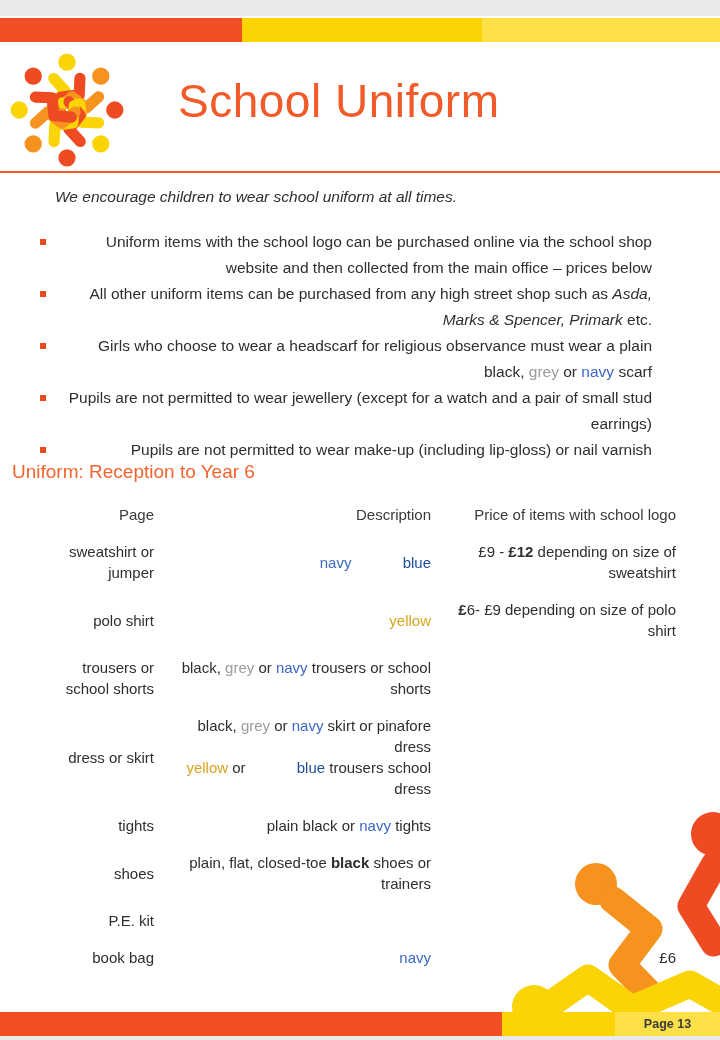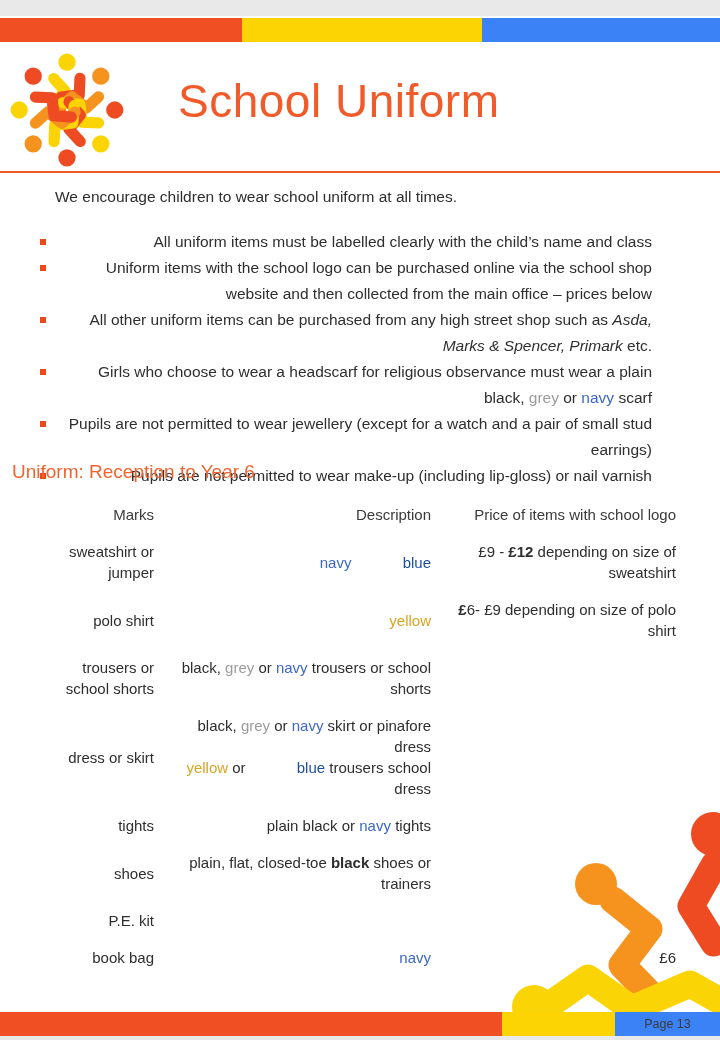--- a/index.html
+++ b/index.html
@@ -4,34 +4,34 @@
 <style>
   html,body{margin:0;padding:0;background:#e9e9e9;}
   .page{position:relative;width:720px;height:1020px;margin:16px auto;background:#ffffff;
         font-family:"Liberation Sans",sans-serif;color:#2e2e2e;overflow:hidden;text-align:right;}
 
   
   .top-bar{position:absolute;top:2px;left:0;width:720px;height:24px;display:flex;}
   .bottom-bar{position:absolute;bottom:0;left:0;width:720px;height:24px;display:flex;z-index:2;}
   .seg-red{background:#F04E23;}
   .seg-yellow{background:#FCD404;}
-  .seg-orange{background:#3b82f6;}
+  .seg-orange{background:#fde047;font-weight:bold;}
   .tb-red{width:242px;} .tb-yellow{width:240px;} .tb-orange{width:238px;}
   .bb-red{width:502px;} .bb-yellow{width:113px;}
   .page-box{width:105px;display:flex;align-items:center;justify-content:center;
             font-size:12.5px;color:#3a3a3a;}
 
   
   .logo{position:absolute;left:6px;top:33px;width:122px;height:122px;}
   .title{position:absolute;left:178px;top:58px;font-size:46px;font-weight:400;
          color:#F15A29;letter-spacing:0.5px;}
   .divider{position:absolute;top:155px;left:0;width:720px;border-top:2px solid #F15A29;}
 
   
-  .intro{position:absolute;left:55px;top:168px;font-size:15.5px;line-height:26px;}
+  .intro{position:absolute;left:55px;top:168px;font-size:15.5px;line-height:26px;font-style:italic;}
   .bullets{position:absolute;left:38px;top:213px;width:614px;list-style:none;
            margin:0;padding:0;font-size:15.5px;line-height:26px;}
   .bullets li{position:relative;padding-left:27px;}
   .bullets li::before{content:"";position:absolute;left:2px;top:10px;width:6px;height:6px;
                       background:#E8491F;}
   .bullets li > div{display:inline;}
 
   
   .section-heading{position:absolute;left:12px;top:445px;font-size:19px;color:#F2642F;}
 
@@ -101,33 +101,32 @@
         </g>
     </g>
   </svg>
 
   <div class="title">School Uniform</div>
   <div class="divider"></div>
 
   <div class="intro">We encourage children to wear school uniform at all times.</div>
 
   <ul class="bullets">
-    <li><div><span>All uniform items must be labelled clearly with the child’s name and class</span></div></li>
     <li><div><span>Uniform items with the school logo can be purchased online via the school shop website and then collected from the main office – prices below</span></div></li>
     <li><div><span>All other uniform items can be purchased from any high street shop such as </span><span class="seg-i">Asda, Marks &amp; Spencer, Primark</span><span> etc.</span></div></li>
     <li><div><span>Girls who choose to wear a headscarf for religious observance must wear a plain black, </span><span class="c-grey">grey</span><span> or </span><span class="c-navy">navy</span><span> scarf</span></div></li>
     <li><div><span>Pupils are not permitted to wear jewellery (except for a watch and a pair of small stud earrings)</span></div></li>
     <li><div><span>Pupils are not permitted to wear make-up (including lip-gloss) or nail varnish</span></div></li>
   </ul>
 
   <div class="section-heading">Uniform: Reception to Year 6</div>
 
   <div class="uniform-table">
     <div class="trow">
-      <div class="cell hcell">Marks</div>
+      <div class="cell hcell">Page</div>
       <div class="cell hcell">Description</div>
       <div class="cell hcell">Price of items with school logo</div>
     </div>
 
     <div class="trow">
       <div class="cell">sweatshirt or jumper</div>
       <div class="cell">
           <div><span class="c-navy">navy </span><span class="c-blue">blue</span></div>
         </div>
       <div class="cell">

